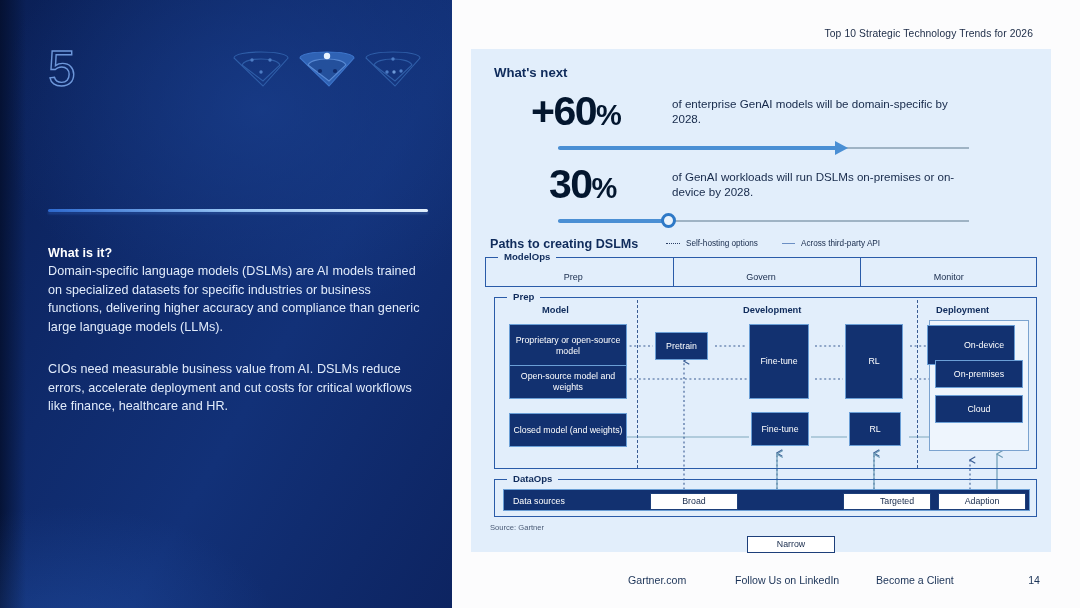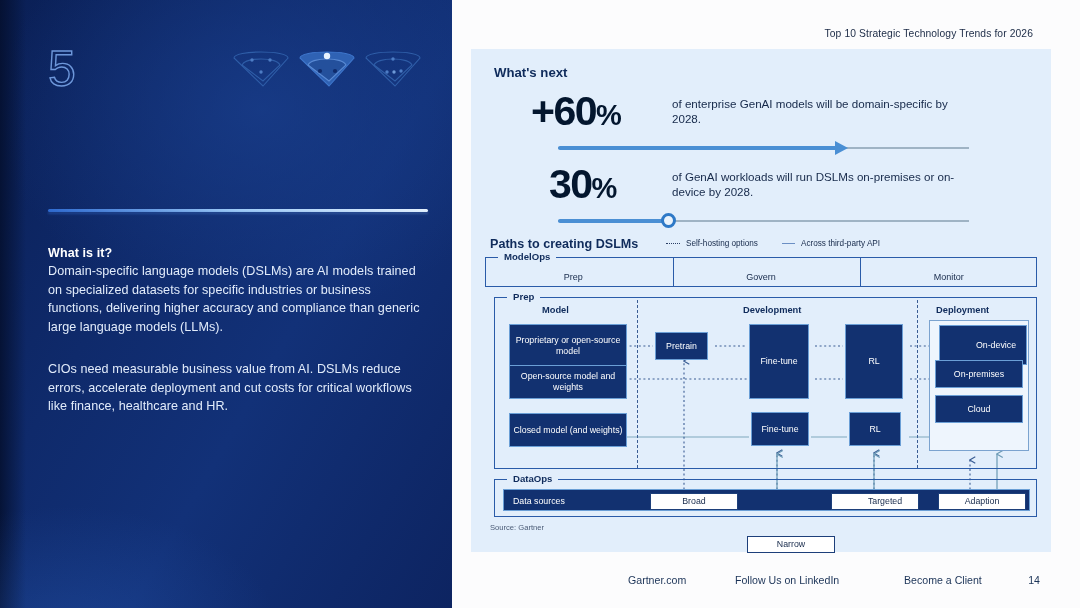--- a/index.html
+++ b/index.html
@@ -425,39 +425,39 @@
         <div class="nbox" style="left:14px; top:115px; width:118px; height:34px;">Closed model (and weights)</div>
         <div class="nbox" style="left:14px; top:67px; width:118px; height:34px;">Open-source model and weights</div>
 
         <div class="nbox" style="left:160px; top:34px; width:53px; height:28px;">Pretrain</div>
         <div class="nbox" style="left:254px; top:26px; width:60px; height:75px;">Fine-tune</div>
         <div class="nbox" style="left:350px; top:26px; width:58px; height:75px;">RL</div>
         <div class="nbox" style="left:256px; top:114px; width:58px; height:34px;">Fine-tune</div>
         <div class="nbox" style="left:354px; top:114px; width:52px; height:34px;">RL</div>
 
         <div class="dep-frame" style="left:434px; top:22px; width:100px; height:131px;"></div>
-        <div class="nbox" style="left:444px; top:27px; width:88px; height:40px;padding-left:28px;">On-device</div>
+        <div class="nbox" style="left:432px; top:27px; width:88px; height:40px;padding-left:28px;">On-device</div>
         <div class="nbox" style="left:440px; top:62px; width:88px; height:28px;">On-premises</div>
         <div class="nbox" style="left:440px; top:97px; width:88px; height:28px;">Cloud</div>
       </div>
 
       <div class="group-box" id="dataops">
         <span class="group-label">DataOps</span>
         <div class="do-bar">
           <div class="do-label">Data sources</div>
           <div class="do-cell" style="left:146px; width:88px;">Broad</div>
           <div class="do-cell" style="left:243px; width:88px;margin-top:43px;">Narrow</div>
-          <div class="do-cell" style="left:327px; width:88px;padding-left:20px;">Targeted</div>
+          <div class="do-cell" style="left:339px; width:88px;padding-left:20px;">Targeted</div>
           <div class="do-cell" style="left:434px; width:88px;">Adaption</div>
         </div>
       </div>
     </div>
 
     <div class="source">Source: Gartner</div>
   </div>
 
   <div id="footer">
     <a class="f-link" style="left: 176px; text-decoration: none;" href="#">Gartner.com</a>
     <a class="f-link" style="left: 283px; text-decoration: none;" href="#">Follow Us on LinkedIn</a>
-    <a class="f-link" style="left: 452px; text-decoration: none;" href="#">Become a Client</a>
+    <a class="f-link" style="left: 424px; text-decoration: none;" href="#">Become a Client</a>
     <span class="f-page">14</span>
   </div>
 </div>
 
 </body></html>

